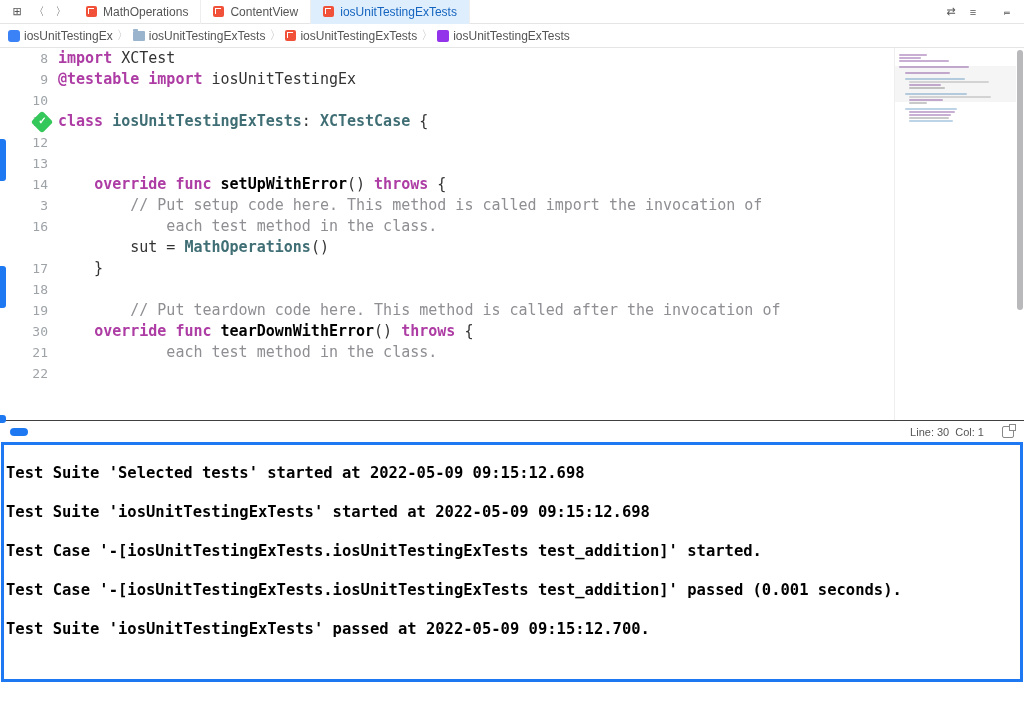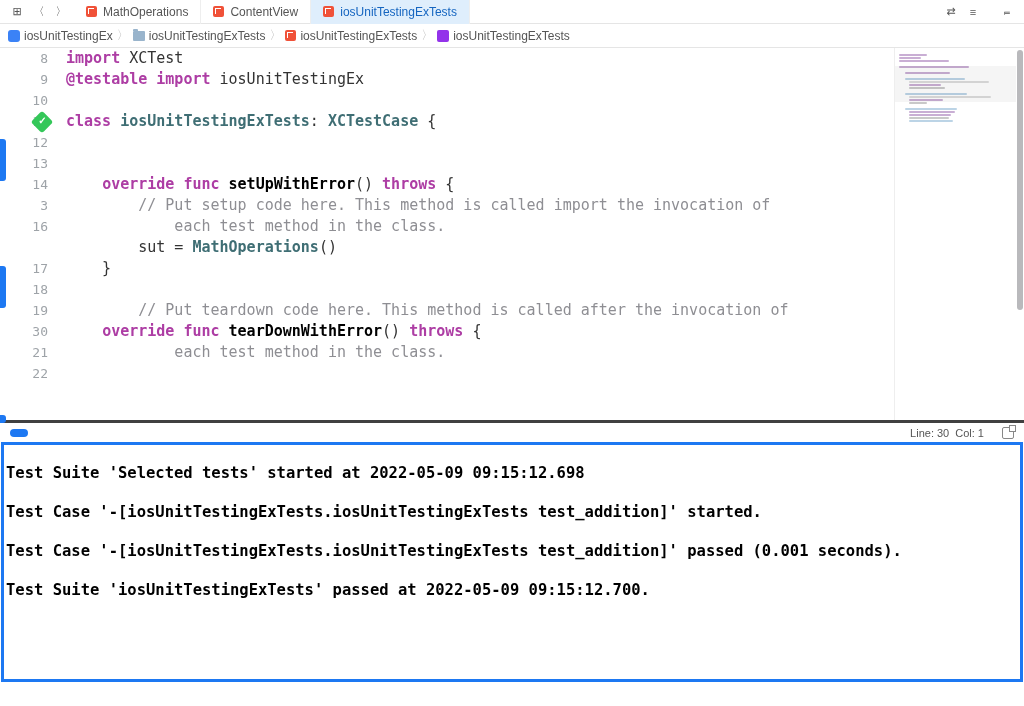--- a/index.html
+++ b/index.html
@@ -16,36 +16,36 @@
 .bc-sep { color:#bbb; }
 .bc-item { display:flex; align-items:center; gap:4px; }
 .scheme-ico { width:12px; height:12px; background:#3b82f6; border-radius:3px; }
 .folder-ico { width:12px; height:10px; background:#99b4cc; border-radius:1px; position:relative; }
 .folder-ico::before { content:""; position:absolute; top:-2px; left:0; width:5px; height:2px; background:#99b4cc; border-radius:1px 1px 0 0; }
 .purple-ico { width:12px; height:12px; background:#9333ea; border-radius:2px; }
 .editor-wrap { display:flex; height:372px; }
 .blue-strip { width:6px; position:relative; }
 .blue-seg { position:absolute; left:0; width:6px; background:#1d78f2; border-radius:0 3px 3px 0; }
 .gutter { width:52px; text-align:right; padding-right:10px; position:relative; }
-.code { flex:1; position:relative; font-family:"SF Mono",Menlo,monospace; font-size:15px;margin-left:8px; }
+.code { flex:1; position:relative; font-family:"SF Mono",Menlo,monospace; font-size:15px; }
 .line { height:21px; line-height:21px; white-space:pre; }
 .gutter .line { color:#9ea3a8; font-family:"SF Mono",Menlo,monospace; font-size:13px; }
 .code .line { color:#333; }
 .kw { color:#ad3da4; font-weight:600; }
 .fn { color:#000000; font-weight:600;text-align:right; }
 .type { color:#3f6e74; font-weight:600; }
 .comment { color:#8e8e93; }
 .diamond { position:absolute; width:16px; height:16px; background:#34c759; transform:rotate(45deg); border-radius:3px; }
 .diamond::after { content:"✓"; color:#fff; font-size:10px; font-weight:bold; position:absolute; transform:rotate(-45deg); left:3px; top:1px; }
 .minimap { width:122px; border-left:1px solid #eee; padding:6px 4px; position:relative; }
 .mm-line { height:2px; margin-bottom:1px; border-radius:1px; }
 .mm-hi { position:absolute; left:0; right:0; top:18px; height:36px; background:rgba(0,0,0,0.04); }
 .scrollbar { width:8px; position:relative; }
 .sb-thumb { position:absolute; left:1px; width:6px; top:2px; height:260px; background:#b9b9bc; border-radius:3px; }
-.status { height:22px; display:flex; align-items:center; padding:0 10px; font-size:11px; color:#555; border-top:3px solid #404040; gap:6px; }
+.status { height:22px; display:flex; align-items:center; padding:0 10px; font-size:11px; color:#555; border-top:1px solid #404040; gap:6px; }
 .status-spacer { flex:1; }
 .blue-rect { width:18px; height:8px; background:#1d78f2; border-radius:4px; }
 .popout { width:12px; height:12px; border:1.5px solid #888; border-radius:2px; position:relative; }
 .popout::after { content:""; position:absolute; right:-3px; top:-3px; width:5px; height:5px; border:1.5px solid #888; background:#fff; }
 .console { border:3px solid #1d78f2; margin:0 1px; height:240px; overflow:hidden; font-family:"SF Mono",Menlo,monospace; font-size:15.5px; line-height:19.4px; font-weight:600; color:#000; padding:0 2px; white-space:pre; }
 </style>
 </head>
 <body>
 
 <div class="toolbar">
@@ -172,20 +172,21 @@
   <div class="blue-rect"></div>
   <div class="status-spacer"></div>
   <span>Line: 30</span>
   <span>Col: 1</span>
   <span style="width:6px"></span>
   <span class="popout"></span>
 </div>
 
 <div class="console">
 <div>Test Suite 'Selected tests' started at 2022-05-09 09:15:12.698</div>
+<div>Test Suite 'iosUnitTestingExTests' started at 2022-05-09 09:15:12.698</div>
 <div>Test Case '-[iosUnitTestingExTests.iosUnitTestingExTests test_addition]' started.</div>
 <div>Test Case '-[iosUnitTestingExTests.iosUnitTestingExTests test_addition]' passed (0.001 seconds).</div>
 <div>Test Suite 'iosUnitTestingExTests' passed at 2022-05-09 09:15:12.700.</div>
 
 
 
 
 
 </div>
 

